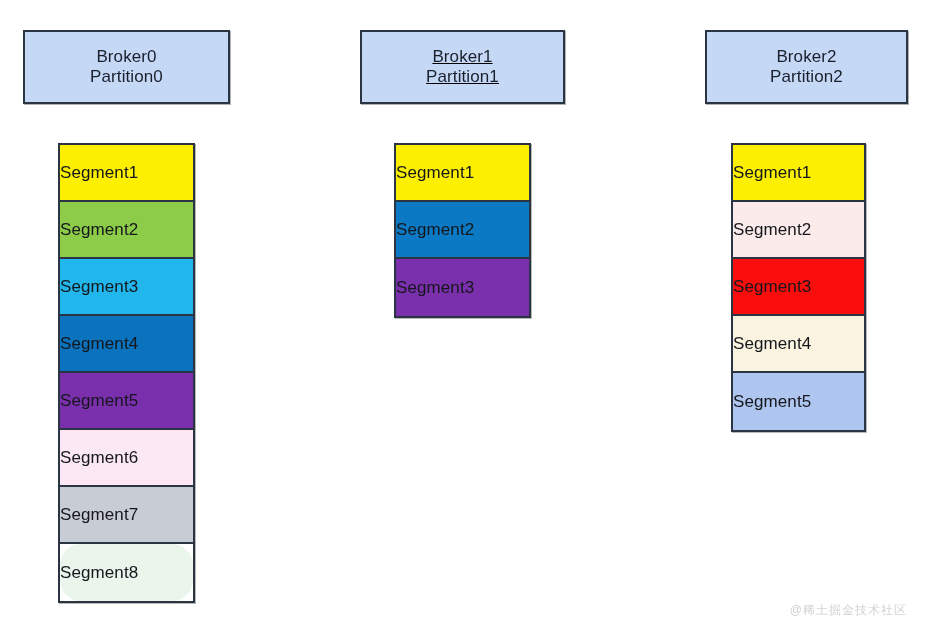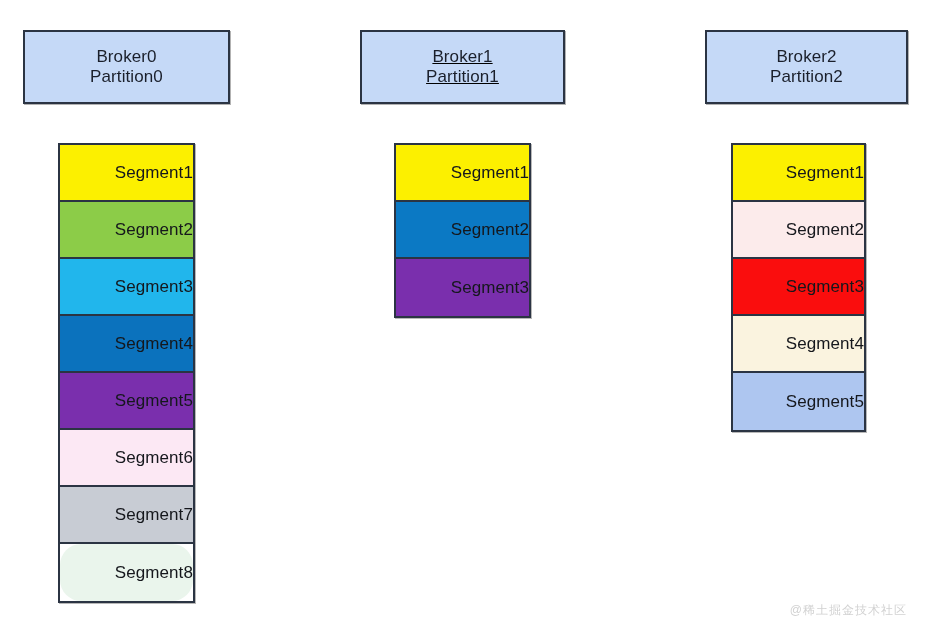--- a/index.html
+++ b/index.html
@@ -58,21 +58,21 @@
     top: 143px;
     box-sizing: border-box;
     border: 2px solid #2b3443;
     box-shadow: 1px 1px 0 rgba(0,0,0,0.28);
   }
   .segment-cell {
     box-sizing: border-box;
     height: 57px;
     display: flex;
     align-items: center;
-    justify-content: flex-end;
+    justify-content: flex-start;
     border-bottom: 2px solid #2b3443;
     font-size: 17px;
     color: #15171c;
     letter-spacing: 0.1px;
     white-space: nowrap;
   }
   .segment-cell:last-child {
     border-bottom: none;
   }
 
@@ -111,21 +111,21 @@
           </div>
           <div class="segment-cell" style="background: rgb(11, 114, 189); color: rgb(21, 23, 28);">
             <span>Segment4</span>
           </div>
           <div class="segment-cell" style="background: rgb(122, 47, 173); color: rgb(21, 23, 28);">
             <span>Segment5</span>
           </div>
           <div class="segment-cell" style="background: rgb(252, 232, 244); color: rgb(21, 23, 28);">
             <span>Segment6</span>
           </div>
-          <div class="segment-cell" style="background: rgb(200, 204, 212); color: rgb(21, 23, 28); padding-left: 7px;">
+          <div class="segment-cell" style="background: rgb(200, 204, 212); color: rgb(21, 23, 28);">
             <span>Segment7</span>
           </div>
           <div class="segment-cell" style="background: rgb(234, 245, 236); color: rgb(21, 23, 28); border-radius: 21px;">
             <span>Segment8</span>
           </div>
         </div>
       </div>
       <div class="broker-column">
         <div class="broker-box" style="left: 360px; width: 205px; text-decoration: underline;">
           <div class="broker-line">Broker1</div>

